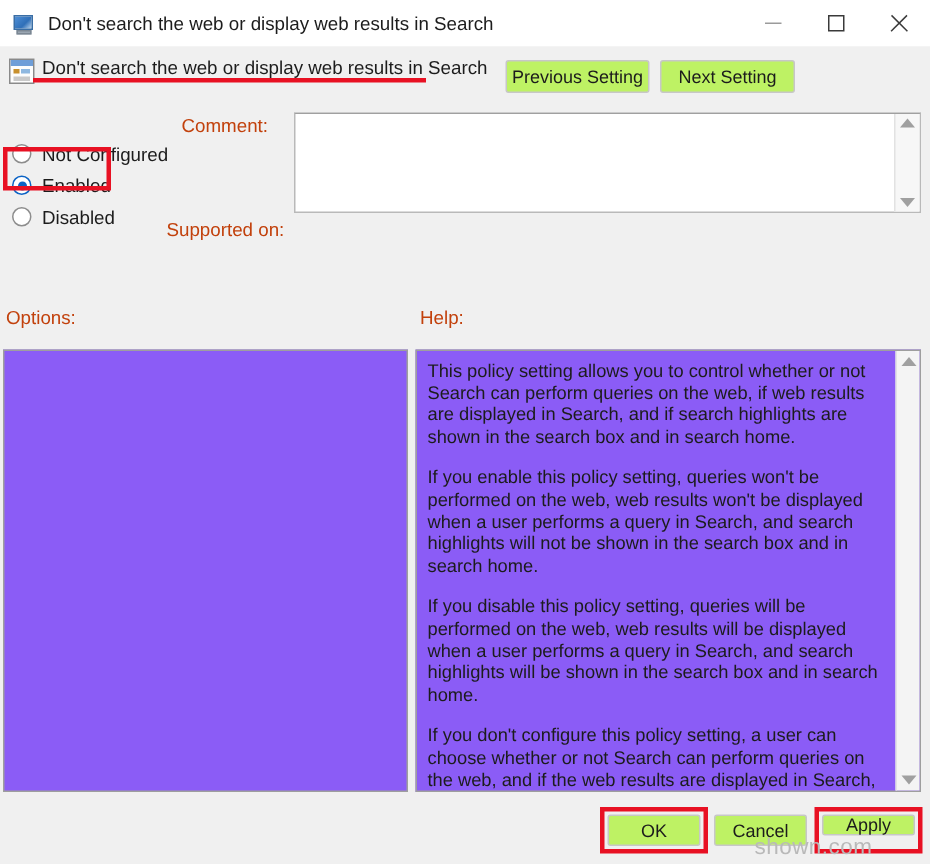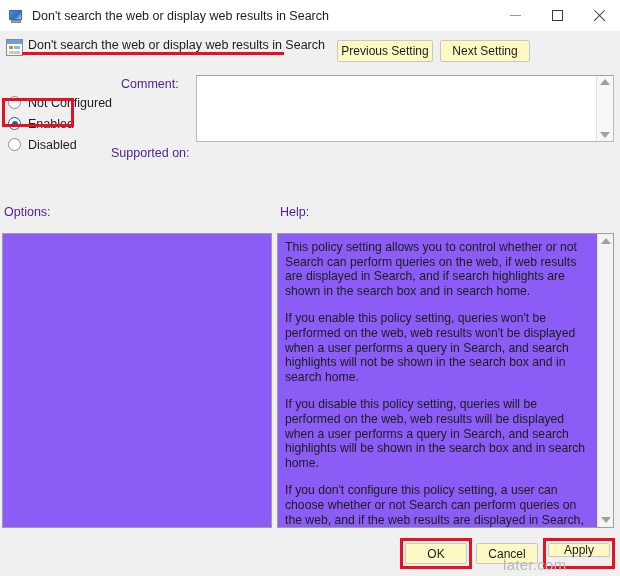--- a/index.html
+++ b/index.html
@@ -96,21 +96,21 @@
     white-space: nowrap;
   }
   .hdr-underline {
     position: absolute; left: 22px; top: 52px;
     width: 262px; height: 3px;
     background: #e81123;
   }
   .btn {
     font-family: "Liberation Sans", sans-serif;
     font-size: 12px; color: #1c1c1c;
-    background: #fef9c3;
+    background: #bef264;
     border: 1px solid #c7c7c7;
     border-radius: 2px;
     display: flex; align-items: center; justify-content: center;
     cursor: default;
   }
   .btn-prev { position: absolute; left: 337px; top: 40px; width: 96px; height: 22px; }
   .btn-next { position: absolute; left: 440px; top: 40px; width: 90px; height: 22px; }
 
   
   .radios { position: absolute; left: 0; top: 92px; width: 190px; }
@@ -138,21 +138,21 @@
   
   .ann-enabled {
     position: absolute; left: 2px; top: 98px;
     width: 72px; height: 29px;
     border: 3px solid #e81123;
     pointer-events: none;
   }
 
   
   .lbl {
-    position: absolute; font-size: 12.5px; color: #4c1d95; white-space: nowrap;
+    position: absolute; font-size: 12.5px; color: #c2410c; white-space: nowrap;
   }
   .lbl-comment { left: 121px; top: 77px; }
   .lbl-supported { left: 111px; top: 146px; }
 
   .field {
     position: absolute;
     background: #ffffff;
     border: 1px solid #b9b9b9;
     border-top-color: #a0a0a0;
     display: flex;
@@ -318,15 +318,15 @@
     </div>
   </div>
 
   <div class="btn btn-ok">OK</div>
   <div class="btn btn-cancel">Cancel</div>
   <div class="btn btn-apply">Apply</div>
 
   <div class="ann-ok"></div>
   <div class="ann-apply"></div>
 
-  <div class="watermark">later.com</div>
+  <div class="watermark">shown.com</div>
 
 </div>
 
 </body></html>

